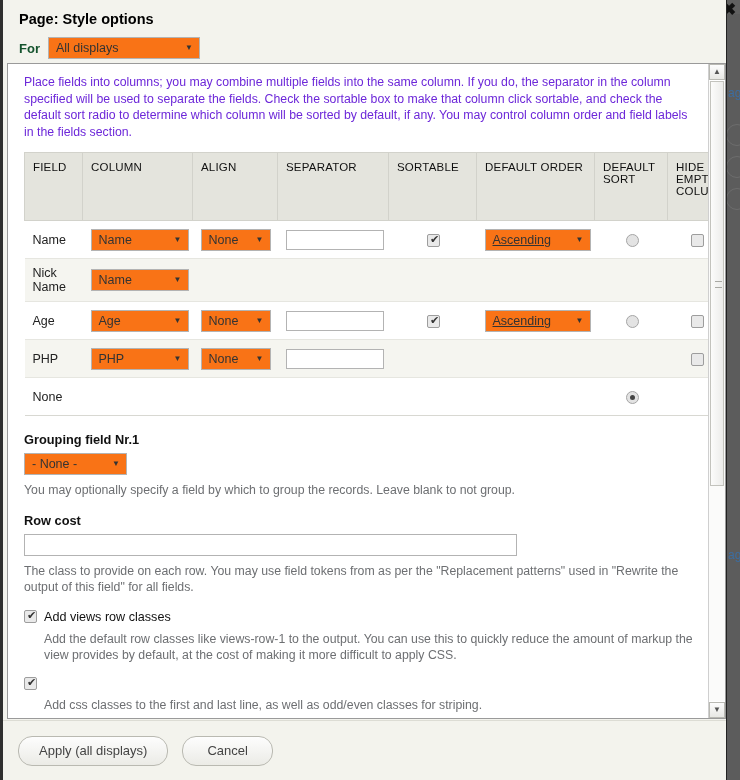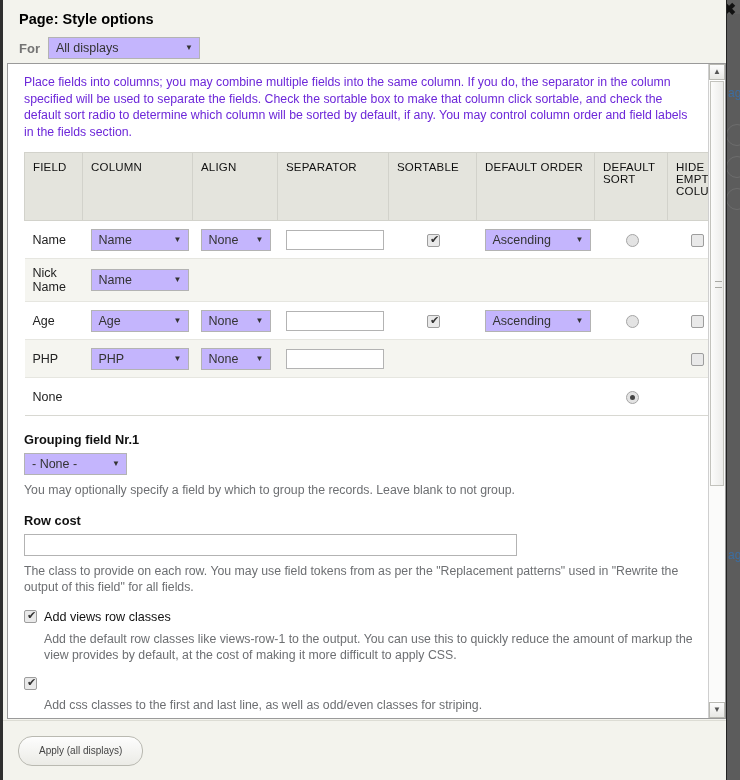--- a/index.html
+++ b/index.html
@@ -81,47 +81,47 @@
     color: #000;
     margin: 3px 0 10px 0;
   }
   .for-row {
     display: flex;
     align-items: center;
     gap: 8px;
     padding-bottom: 11px;
   }
   .for-label {
-    font-size: 13px; font-weight: bold; color: #737373;
+    font-size: 13px; font-weight: bold; color: #14532d;
   }
 
   
   .sel {
     position: relative;
     display: inline-flex;
     align-items: center;
-    background: #c4b5fd;
+    background: #f97316;
     border: 1px solid #b3b3b3;
     height: 22px;
     font-size: 12.5px;
     color: #333;
     padding: 0 20px 0 7px;
     white-space: nowrap;
     line-height: 20px;
   }
   .sel .caret {
     position: absolute;
     right: 6px; top: 50%;
     transform: translateY(-50%);
     font-size: 8px; color: #333;
   }
   .sel.w-all { width: 152px; }
   .sel.w-col { width: 98px; }
   .sel.w-align { width: 70px; }
-  .sel.w-order { width: 106px; }
+  .sel.w-order { width: 106px; text-decoration: underline; }
   .sel.w-group { width: 103px; }
 
   .txt {
     background: #fff;
     border: 1px solid #b3b3b3;
     height: 20px;
     font-size: 12px;
     padding: 0 4px;
   }
   .txt.w-sep { width: 98px; }
@@ -340,21 +340,21 @@
     background: #f3f3ed;
     border-top: 1px solid #dcdcd4;
     display: flex; align-items: center;
     gap: 14px;
     padding-left: 15px;
   }
   .btn {
     background: linear-gradient(#fdfdfd,#ebebe6);
     border: 1px solid #b9b9b1;
     border-radius: 14px;
-    font-size: 10px;
+    font-size: 13px;
     color: #444;
     padding: 6px 20px;
     line-height: 16px;
     white-space: nowrap;
   }
   .btn.cancel { padding: 6px 24px; }
 </style>
 </head>
 <body>
 
@@ -574,16 +574,17 @@
     <div class="hscroll">
       <div class="hthumb">
         <div class="hgrip"></div>
       </div>
       <div class="harrow left">◀</div>
       <div class="harrow right">▶</div>
     </div>
 
     <div class="footer">
       <button class="btn">Apply (all displays)</button>
+      <button class="btn cancel">Cancel</button>
     </div>
 
   </div>
 </div>
 
 </body></html>

